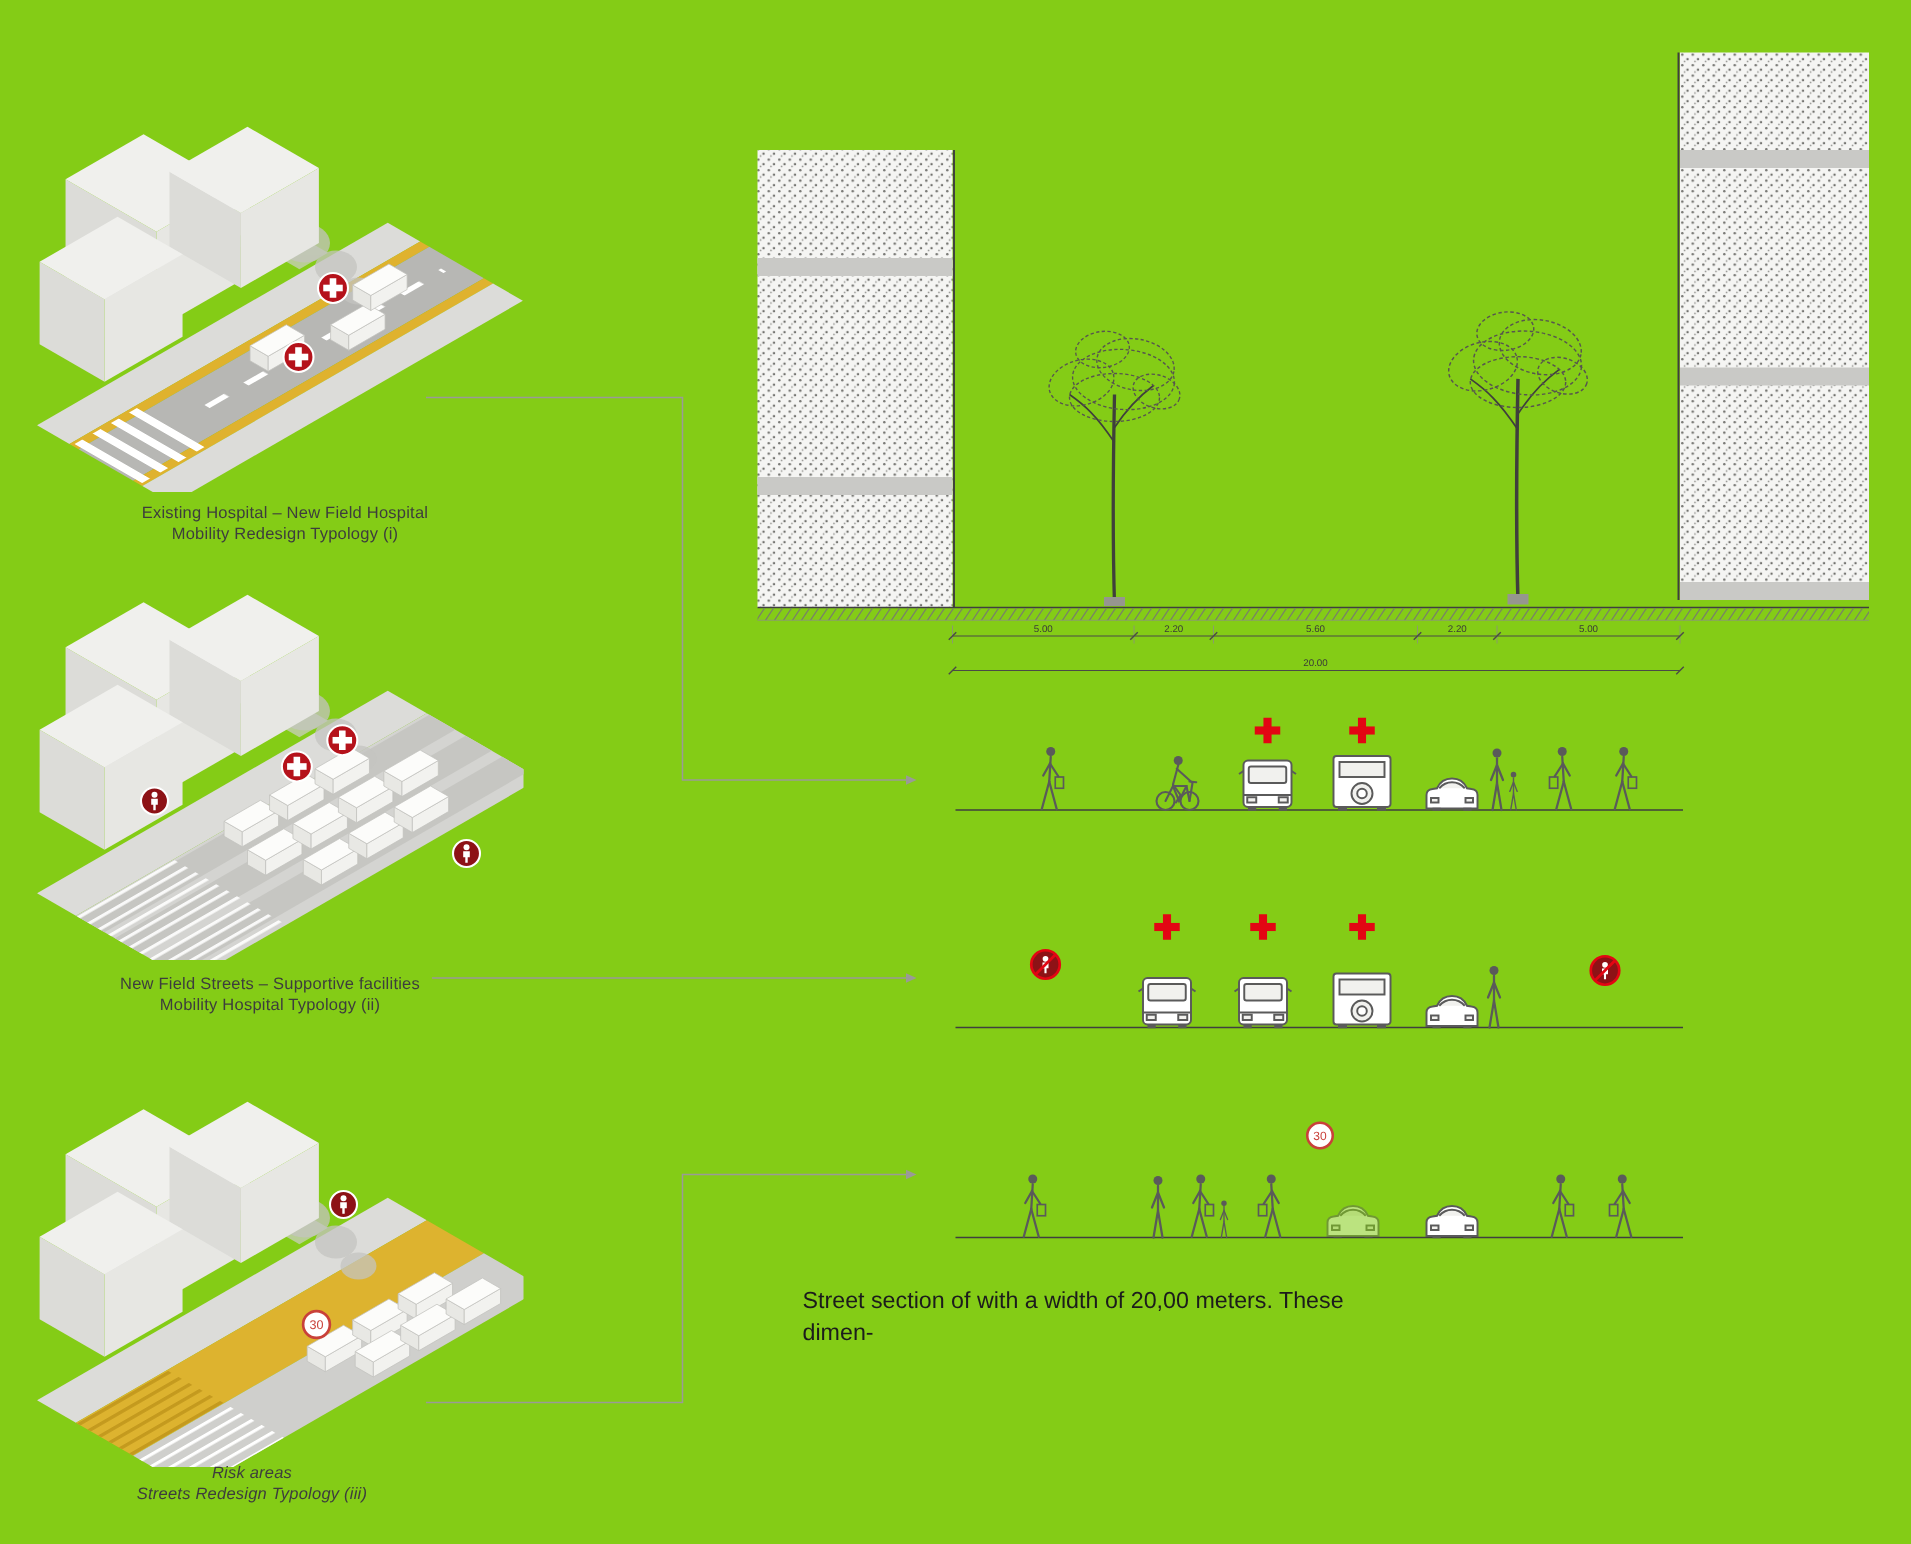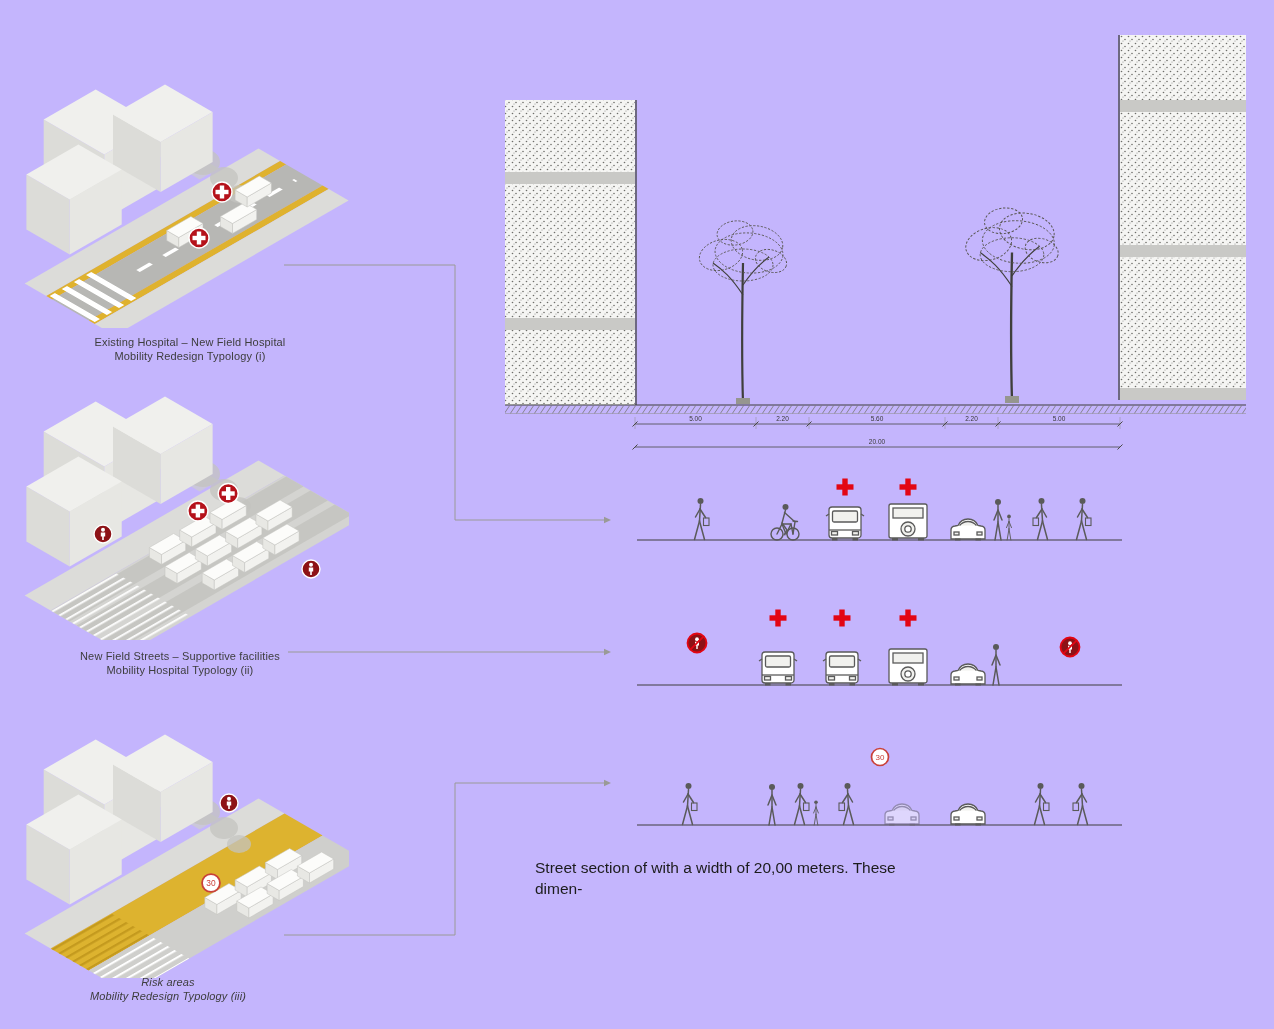--- a/index.html
+++ b/index.html
@@ -1,16 +1,16 @@
 <!DOCTYPE html>
 <html><head>
 <meta charset="utf-8">
 <style>
   html,body{margin:0;padding:0;background:#ffffff;}
-  .canvas{position:relative;width:1274px;height:1029px;background:#c4b5fd;overflow:hidden;
+  .canvas{position:relative;width:1274px;height:1029px;background:#84cc16;overflow:hidden;
           font-family:"Liberation Sans",sans-serif;}
   .art{position:absolute;left:0;top:0;}
   .caption{position:absolute;text-align:center;font-size:11px;line-height:14px;color:#3d3d3d;letter-spacing:.15px;}
   .caption span{display:block;}
   .description{position:absolute;left:535px;top:857px;width:380px;
                font-family:Liberation Sans, sans-serif;font-size:15.5px;line-height:21px;color:#1c1c1c;}
   .description span{display:block;}
 </style>
 </head>
 <body>
@@ -338,20 +338,20 @@
 <div class="caption" style="left:40px;top:335px;width:300px;">
   <span>Existing Hospital – New Field Hospital</span>
   <span>Mobility Redesign Typology (i)</span>
 </div>
 <div class="caption" style="left:28px;top:649px;width:304px;">
   <span>New Field Streets – Supportive facilities</span>
   <span>Mobility Hospital Typology (ii)</span>
 </div>
 <div class="caption" style="left:16px;top:975px;width:304px;font-style:italic;">
   <span>Risk areas</span>
-  <span>Mobility Redesign Typology (iii)</span>
+  <span>Streets Redesign Typology (iii)</span>
 </div>
 
 <div class="description">
   <span>Street section of with a width of 20,00 meters. These dimen-</span>
 </div>
 
 </div>
 
 </body></html>

